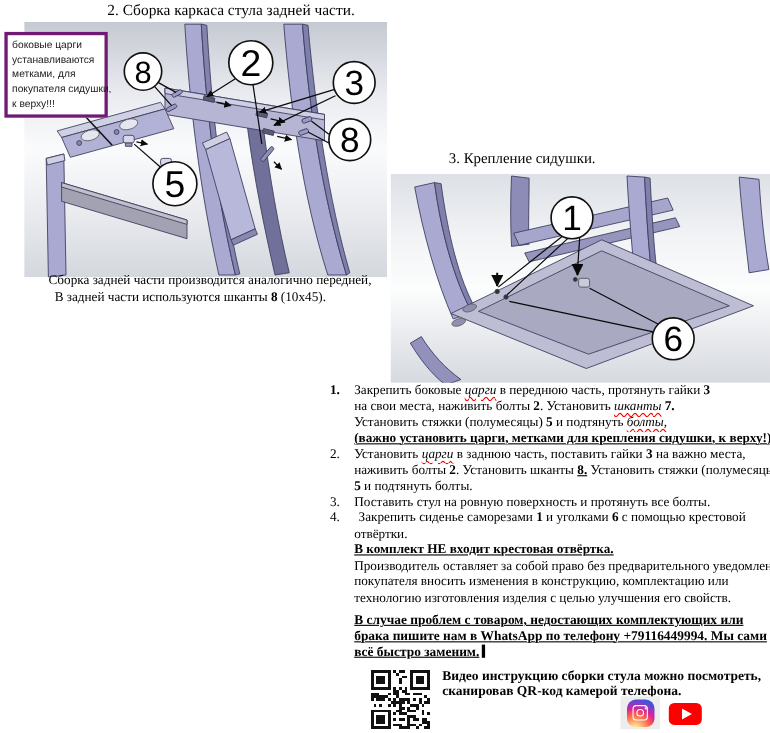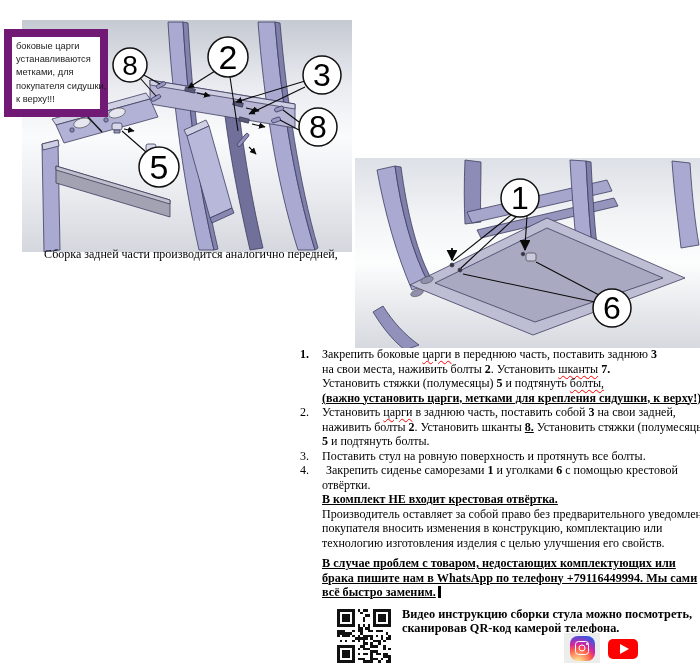--- a/index.html
+++ b/index.html
@@ -3,38 +3,38 @@
 <meta charset="utf-8">
 <style>
   html,body{margin:0;padding:0;background:#fff;}
   .page{position:relative;width:700px;height:666px;background:#ffffff;overflow:hidden;
         font-family:"Liberation Serif",serif;color:#000;}
   .abs{position:absolute;}
   
   .t1{left:40px;top:2px;width:340px;text-align:center;font-size:14px;line-height:18px;white-space:nowrap;}
   .t2{left:408px;top:136px;font-size:13.5px;white-space:nowrap;}
   
-  .note-box{left:4px;top:29px;width:80px;background:#fff;border:8px solid #701a75;
+  .note-box{left:4px;top:29px;width:80px;background:#fff;border:3px solid #701a75;
             font-family:"Liberation Sans",sans-serif;font-size:9.3px;line-height:13.2px;
             padding:3px 4px;color:#1a1a1a;}
   .note-box div{white-space:nowrap;}
   
   .caption{left:0;top:247px;width:302px;text-align:center;font-size:12px;line-height:15.6px;}
   .caption div{white-space:nowrap;padding-left:44px;}
   
   .steps{left:300px;top:347px;width:405px;font-size:12px;line-height:14.5px;}
   .step{position:relative;padding-left:22px;}
   .step-num{position:absolute;left:0;top:0;}
   .step-num.b1{font-weight:700;}
   .iline{white-space:nowrap;height:14.5px;}
   .indent{padding-left:4px;}
   .b{font-weight:700;}
   .bu{font-weight:700;text-decoration:underline;text-decoration-thickness:1.2px;text-align:center;}
   .sq{text-decoration:underline;text-decoration-style:wavy;text-decoration-color:#ff0000;
-      text-decoration-thickness:1px;text-underline-offset:2px;}
+      text-decoration-thickness:1px;text-underline-offset:2px;font-style:italic;}
   
   .warranty{left:322px;top:556px;width:380px;font-size:12.2px;line-height:14.5px;font-weight:700;}
   .warranty div{white-space:nowrap;text-decoration:underline;text-decoration-thickness:1.2px;}
   .cursor-bar{display:inline-block;width:3px;height:12px;background:#000;margin-left:2px;
               vertical-align:-2px;text-decoration:none;}
   
   .video-note{left:402px;top:608px;width:300px;font-weight:700;font-size:12.3px;line-height:13.8px;}
   .video-note div{white-space:nowrap;}
   .qr{left:337px;top:609px;width:54px;height:54px;}
   
@@ -54,20 +54,21 @@
   
   svg text.bnum{font-family:"Liberation Sans",sans-serif;fill:#000;}
   svg .ld{stroke:#0a0a0a;stroke-width:1.1;fill:none;}
   svg .wood{stroke:#3d3d60;stroke-width:0.8;stroke-linejoin:round;}
 </style>
 </head>
 <body>
 
 <div class="page">
 
+  <div class="abs t1">2.  Сборка каркаса стула задней части.</div>
 
   <svg class="abs" style="left:22px;top:20px;" width="330" height="232" viewBox="0 0 330 232">
     <defs>
       <linearGradient id="bgL" x1="0" y1="0" x2="0" y2="1">
         <stop offset="0" stop-color="#c5c9d1"></stop>
           <stop offset="0.28" stop-color="#e9ebf0"></stop>
         <stop offset="0.5" stop-color="#fafbfc"></stop>
           <stop offset="0.75" stop-color="#e9ebef"></stop>
         <stop offset="1" stop-color="#d4d7dd"></stop>
       </linearGradient>
@@ -191,22 +192,24 @@
   <div class="abs note-box">
     <div>боковые царги</div>
     <div>устанавливаются</div>
     <div>метками, для</div>
     <div>покупателя сидушки,</div>
     <div>к верху!!!</div>
   </div>
 
   <div class="abs caption">
     <div>Сборка задней части производится аналогично передней,</div>
-  </div>
-
+    <div><span>В задней части используются шканты </span><span class="b">8</span><span> (10x45).</span></div>
+  </div>
+
+  <div class="abs t2">3.  Крепление сидушки.</div>
 
   <svg class="abs" style="left:355px;top:158px;" width="345" height="190" viewBox="0 0 345 190">
     <defs>
       <linearGradient id="bgR" x1="0" y1="0" x2="0" y2="1">
         <stop offset="0" stop-color="#dde0e6"></stop>
           <stop offset="0.3" stop-color="#f1f3f5"></stop>
         <stop offset="0.55" stop-color="#fcfdfd"></stop>
           <stop offset="1" stop-color="#d6d9df"></stop>
       </linearGradient>
       <marker id="arrR" markerWidth="7" markerHeight="7" refX="5.5" refY="3" orient="auto">
@@ -257,29 +260,29 @@
     <g>
       <circle cx="257" cy="150" r="19" fill="#fff" stroke="#111" stroke-width="1.5"></circle>
       <text class="bnum" x="257" y="161" text-anchor="middle" font-size="32">6</text>
     </g>
   </svg>
 
   <div class="abs steps">
 
     <div class="step">
       <span class="step-num b1">1.</span>
-      <div class="iline"><span>Закрепить боковые </span><span class="sq">царги</span><span> в переднюю часть, поставить заднюю </span><span class="b">3</span></div>
+      <div class="iline"><span>Закрепить боковые </span><span class="sq">царги</span><span> в переднюю часть, протянуть гайки </span><span class="b">3</span></div>
       <div class="iline"><span>на свои места, наживить болты </span><span class="b">2</span><span>. Установить </span><span class="sq">шканты</span><span class="b"> 7.</span></div>
       <div class="iline"><span>Установить стяжки (полумесяцы) </span><span class="b">5</span><span> и подтянуть </span><span class="sq">болты,</span></div>
       <div class="iline"><span class="bu">(важно установить царги, метками для крепления сидушки, к верху!)</span></div>
     </div>
 
     <div class="step">
       <span class="step-num">2.</span>
-      <div class="iline"><span>Установить </span><span class="sq">царги</span><span> в заднюю часть, поставить собой </span><span class="b">3</span><span> на свои задней,</span></div>
+      <div class="iline"><span>Установить </span><span class="sq">царги</span><span> в заднюю часть, поставить гайки </span><span class="b">3</span><span> на важно места,</span></div>
       <div class="iline"><span>наживить болты </span><span class="b">2</span><span>. Установить шканты </span><span class="bu">8.</span><span> Установить стяжки (полумесяцы)</span></div>
       <div class="iline"><span class="b">5</span><span> и подтянуть болты.</span></div>
     </div>
 
     <div class="step">
       <span class="step-num">3.</span>
       <div class="iline"><span>Поставить стул на ровную поверхность и протянуть все болты.</span></div>
     </div>
 
     <div class="step">

